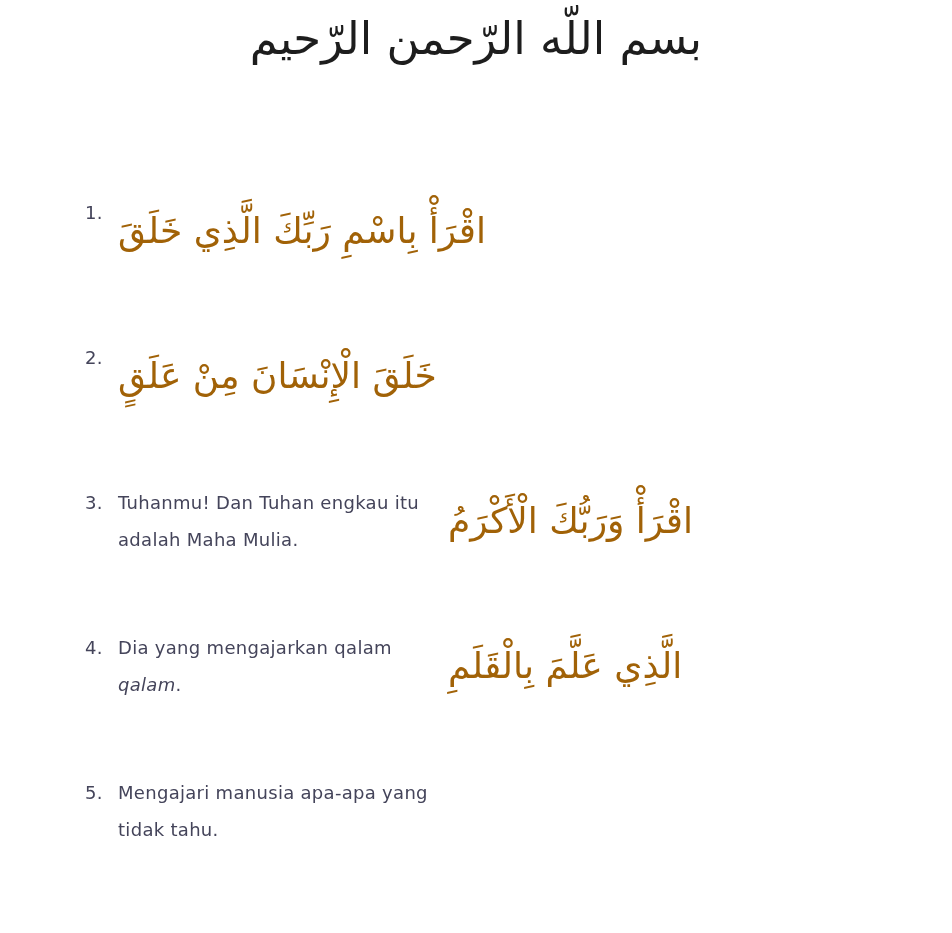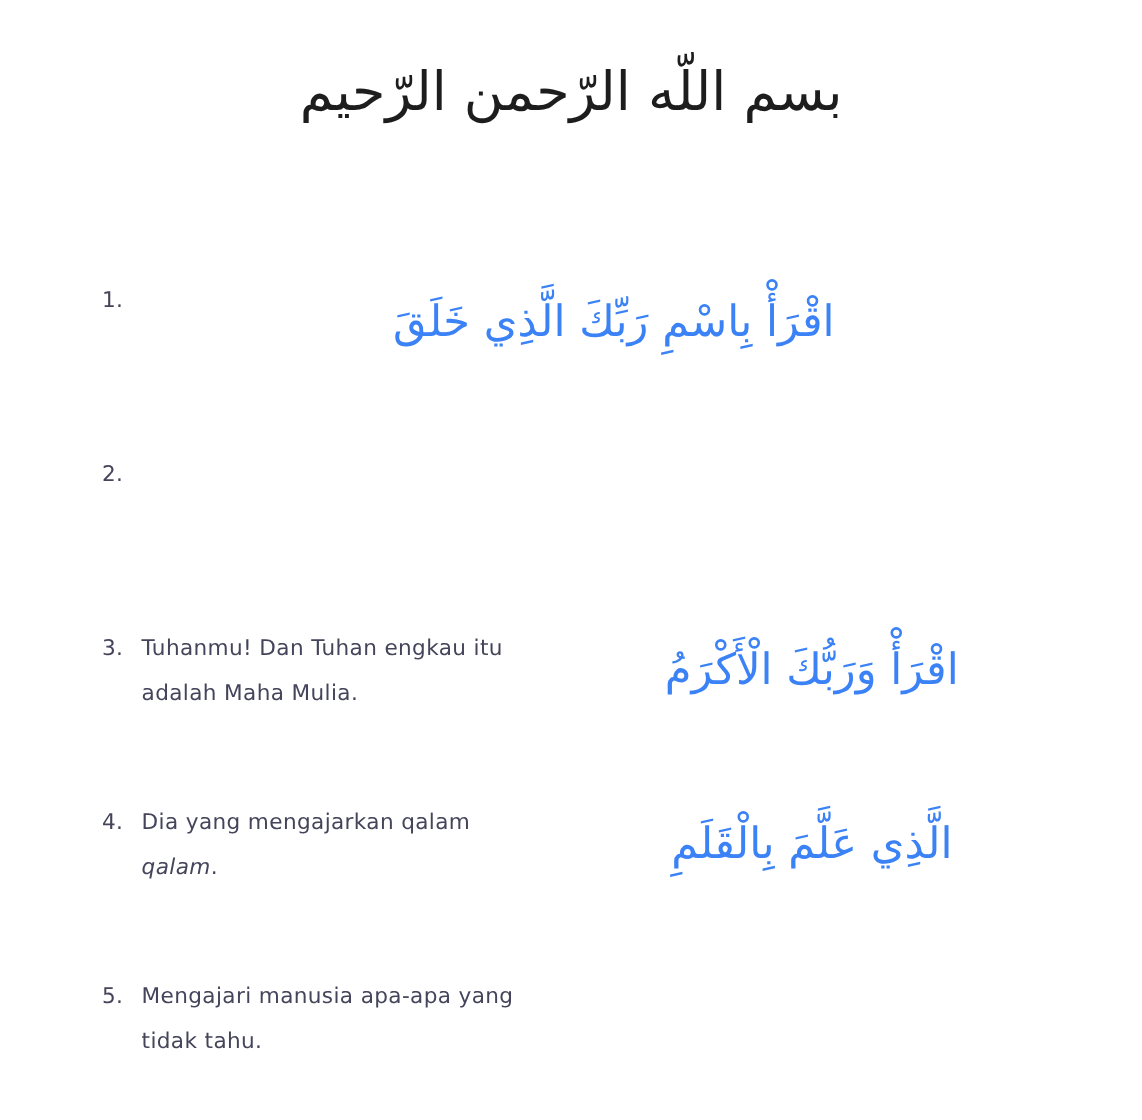--- a/index.html
+++ b/index.html
@@ -10,21 +10,20 @@
   body {
     width: 952px;
     height: 933px;
     overflow: hidden;
     font-family: "DejaVu Sans", sans-serif;
   }
   .page {
     box-sizing: border-box;
     width: 952px;
     height: 933px;
-    padding-top: 38px;
     background: #ffffff;
   }
   .bismillah {
     text-align: center;
     direction: rtl;
     font-family: "DejaVu Sans", sans-serif;
     font-size: 45px;
     line-height: 78px;
     color: #1d1d1d;
     white-space: nowrap;
@@ -59,44 +58,45 @@
     line-height: 37px;
     letter-spacing: 0.3px;
     color: #44445a;
   }
   .translation em {
     font-style: italic;
   }
   .arabic {
     flex: 1 1 auto;
     direction: rtl;
-    text-align: center;
+    text-align: left;
     white-space: nowrap;
     font-family: "DejaVu Sans", sans-serif;
     font-size: 36px;
     line-height: 1.7;
-    color: #3b82f6;
+    color: #a16207;
   }
 </style>
 </head>
 <body>
 
 <div class="page">
 
   <div class="bismillah" dir="rtl">بسم اللّه الرّحمن الرّحيم</div>
 
   <div class="verses">
 
     <div class="verse-row">
       <div class="num">1.</div>
       <div class="arabic" dir="rtl">اقْرَأْ بِاسْمِ رَبِّكَ الَّذِي خَلَقَ</div>
     </div>
 
     <div class="verse-row">
       <div class="num">2.</div>
+      <div class="arabic" dir="rtl">خَلَقَ الْإِنْسَانَ مِنْ عَلَقٍ</div>
     </div>
 
     <div class="verse-row">
       <div class="num">3.</div>
       <div class="translation"><span>Tuhanmu! Dan Tuhan engkau itu adalah Maha Mulia.</span></div>
       <div class="arabic" dir="rtl">اقْرَأْ وَرَبُّكَ الْأَكْرَمُ</div>
     </div>
 
     <div class="verse-row">
       <div class="num">4.</div>

